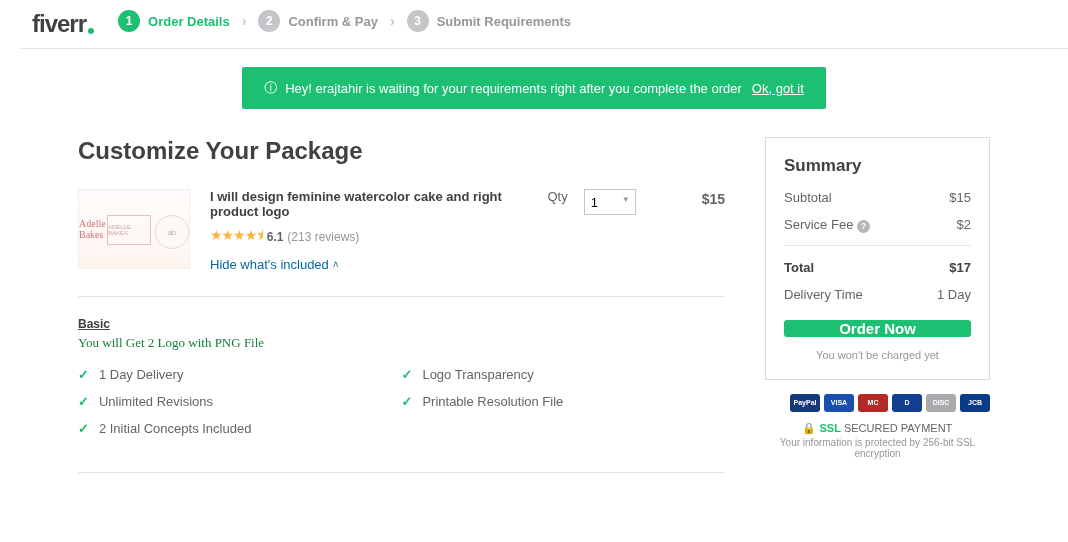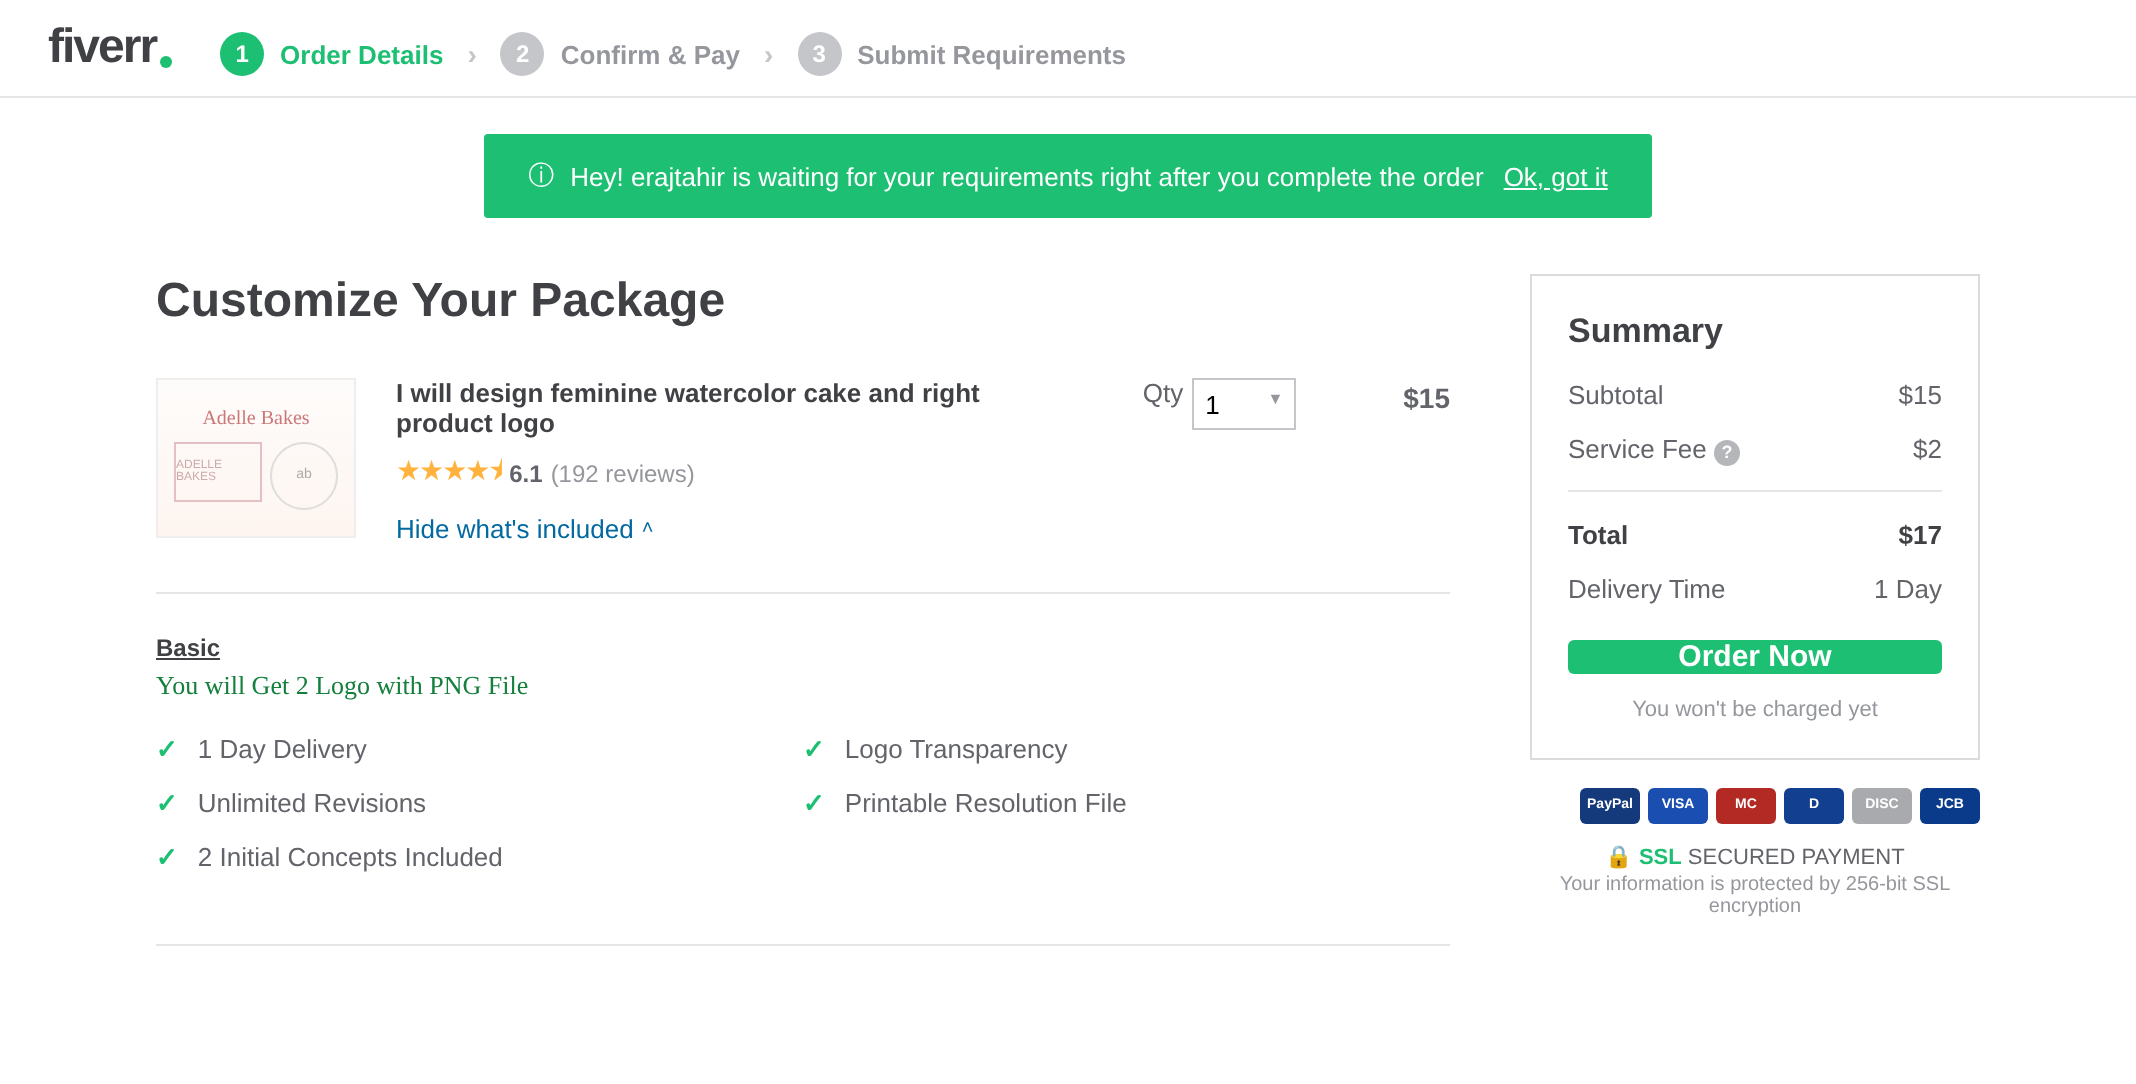--- a/index.html
+++ b/index.html
@@ -1,44 +1,44 @@
 <!DOCTYPE html>
 <html><head>
 <meta charset="utf-8">
 <style>
   * { margin: 0; padding: 0; box-sizing: border-box; }
   body { font-family: -apple-system, "Helvetica Neue", Arial, sans-serif; color: #404145; background: #fff; font-size: 14px; }
-  .header { display: flex; align-items: flex-end; padding: 10px 24px; border-bottom: 1px solid #e4e5e7; gap: 24px; }
+  .header { display: flex; align-items: flex-start; padding: 10px 12px; border-bottom: 1px solid #e4e5e7; gap: 24px; margin-left: 20px; }
   .logo { font-weight: 900; font-size: 24px; letter-spacing: -1px; color: #404145; display:flex; align-items:flex-end; }
   .logo-dot { width: 6px; height: 6px; background: #1dbf73; border-radius: 50%; margin-left: 2px; margin-bottom: 4px; }
   .steps { display: flex; align-items: center; gap: 12px; color: #95979d; font-size: 13px; font-weight: 600; }
   .step { display: flex; align-items: center; gap: 8px; }
   .step-circle { width: 22px; height: 22px; border-radius: 50%; display: flex; align-items: center; justify-content: center; font-size: 12px; font-weight: 700; background: #c5c6c9; color: #fff; }
   .step.active .step-circle { background: #1dbf73; }
   .step.active .step-label { color: #1dbf73; }
   .step-sep { color: #c5c6c9; font-size:14px;}
   .notice-wrap { display: flex; justify-content: center; margin-top: 18px; }
   .notice { background: #1dbf73; color: #fff; padding: 12px 22px; font-size: 13px; display: flex; align-items: center; gap: 10px; min-width: 490px; justify-content: space-between; border-radius:2px;}
   .notice-left { display: flex; align-items: center; gap: 8px; }
   .notice-link { color: #fff; text-decoration: underline; cursor: pointer; }
   .container { display: flex; gap: 40px; padding: 28px 78px 40px 78px; }
   .left { flex: 1; }
   .right { width: 225px; }
   h1.page-title { font-size: 24px; font-weight: 700; margin-bottom: 24px; color:#404145;}
   .gig-row { display: flex; gap: 20px; align-items: flex-start; border-bottom:1px solid #e4e5e7; padding-bottom:24px;}
-  .gig-thumb { width: 100px; height: 80px; background: linear-gradient(180deg,#fefcfb,#fef5f0); border:1px solid #eee; display:flex; flex-direction:column; align-items:center; justify-content:center; font-size:8px; color:#b88; position:relative;}
+  .gig-thumb { width: 112px; height: 80px; background: linear-gradient(180deg,#fefcfb,#fef5f0); border:1px solid #eee; display:flex; flex-direction:row; align-items:center; justify-content:center; font-size:8px; color:#b88; position:relative;}
   .thumb-mini { width:34px;height:34px;border-radius:50%;border:1px solid #ddd;display:inline-flex;align-items:center;justify-content:center;font-size:7px;color:#aaa;}
   .gig-info { flex: 1; }
   .gig-title { font-size: 13px; font-weight: 600; color: #404145; max-width: 300px; }
   .gig-rating { display: flex; align-items: center; gap: 4px; margin-top: 6px; font-size: 12px; }
   .stars { color: #ffb33e; letter-spacing: -1px; font-size:14px;}
   .rating-val { font-weight: 700; color:#62646a;}
   .reviews { color: #95979d; }
   .hide-link { color: #0369a1; font-size: 13px; margin-top: 8px; display: inline-flex; align-items:center; gap:4px; cursor:pointer;}
-  .qty-block { display: flex; align-items: flex-start; gap: 4px; font-size:13px; color:#62646a;}
+  .qty-block { display: flex; align-items: flex-start; gap: 16px; font-size:13px; color:#62646a;}
   .qty-select { width: 52px; height: 26px; border: 1px solid #c5c6c9; font-size: 13px; padding: 0 6px; background:#fff; appearance:none; position:relative;}
   .qty-wrap { position:relative; }
   .qty-wrap::after { content:"▼"; position:absolute; right:6px; top:6px; font-size:8px; color:#95979d; pointer-events:none;}
   .price { font-weight: 600; font-size: 14px; margin-left: 50px; margin-top:2px;}
   .package-block { margin-top: 20px; padding-bottom:24px; border-bottom:1px solid #e4e5e7;}
   .pkg-name { font-size: 12px; font-weight: 700; text-decoration: underline; }
   .pkg-desc { font-size: 13px; color: #15803d; margin-top: 4px; font-family: Liberation Serif, serif; }
   .features { display: flex; flex-wrap: wrap; margin-top: 16px; }
   .feature-col { width: 50%; }
   .feature { display: flex; align-items: center; gap: 10px; font-size: 13px; color: #62646a; margin-bottom: 12px; }
@@ -103,21 +103,21 @@
         <div style="display:flex;gap:4px;margin-top:6px;">
           <div style="width:44px;height:30px;border:1px solid #e6bfc2;font-size:6px;display:flex;align-items:center;justify-content:center;color:#caa;">ADELLE BAKES</div>
           <div class="thumb-mini">ab</div>
         </div>
       </div>
       <div class="gig-info">
         <div class="gig-title">I will design feminine watercolor cake and right product logo</div>
         <div class="gig-rating">
           <span class="stars">★★★★⯨</span>
           <span class="rating-val">6.1</span>
-          <span class="reviews">(192 reviews)</span>
+          <span class="reviews">(213 reviews)</span>
         </div>
         <div class="hide-link">
           <span>Hide what's included</span>
           <span style="font-size:10px;">˄</span>
         </div>
       </div>
       <div class="qty-block">
         <span>Qty</span>
         <span class="qty-wrap">
           <select class="qty-select">

